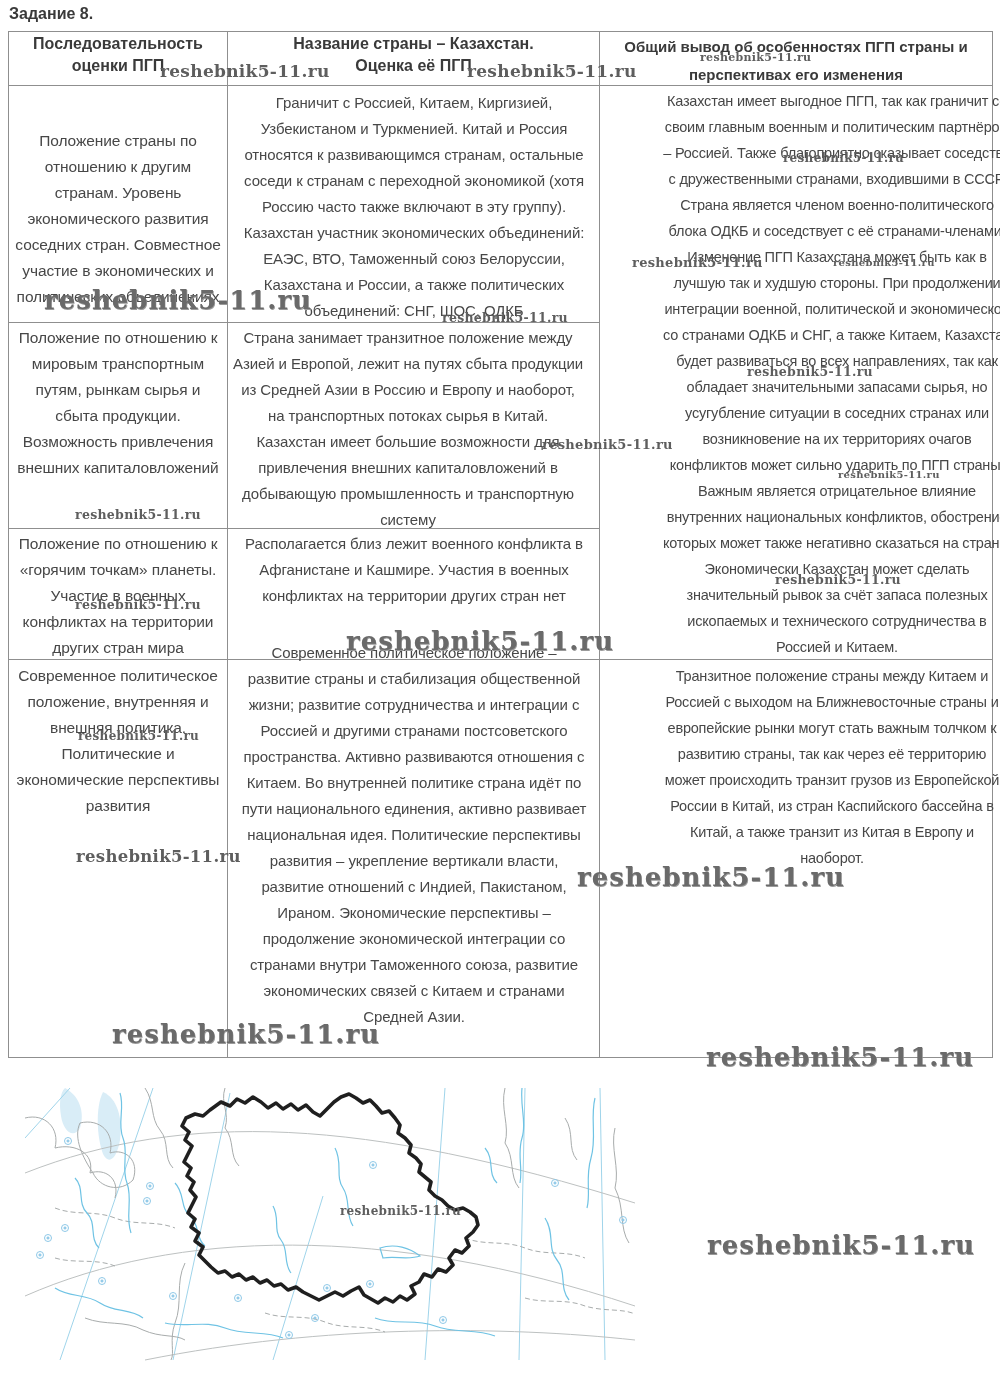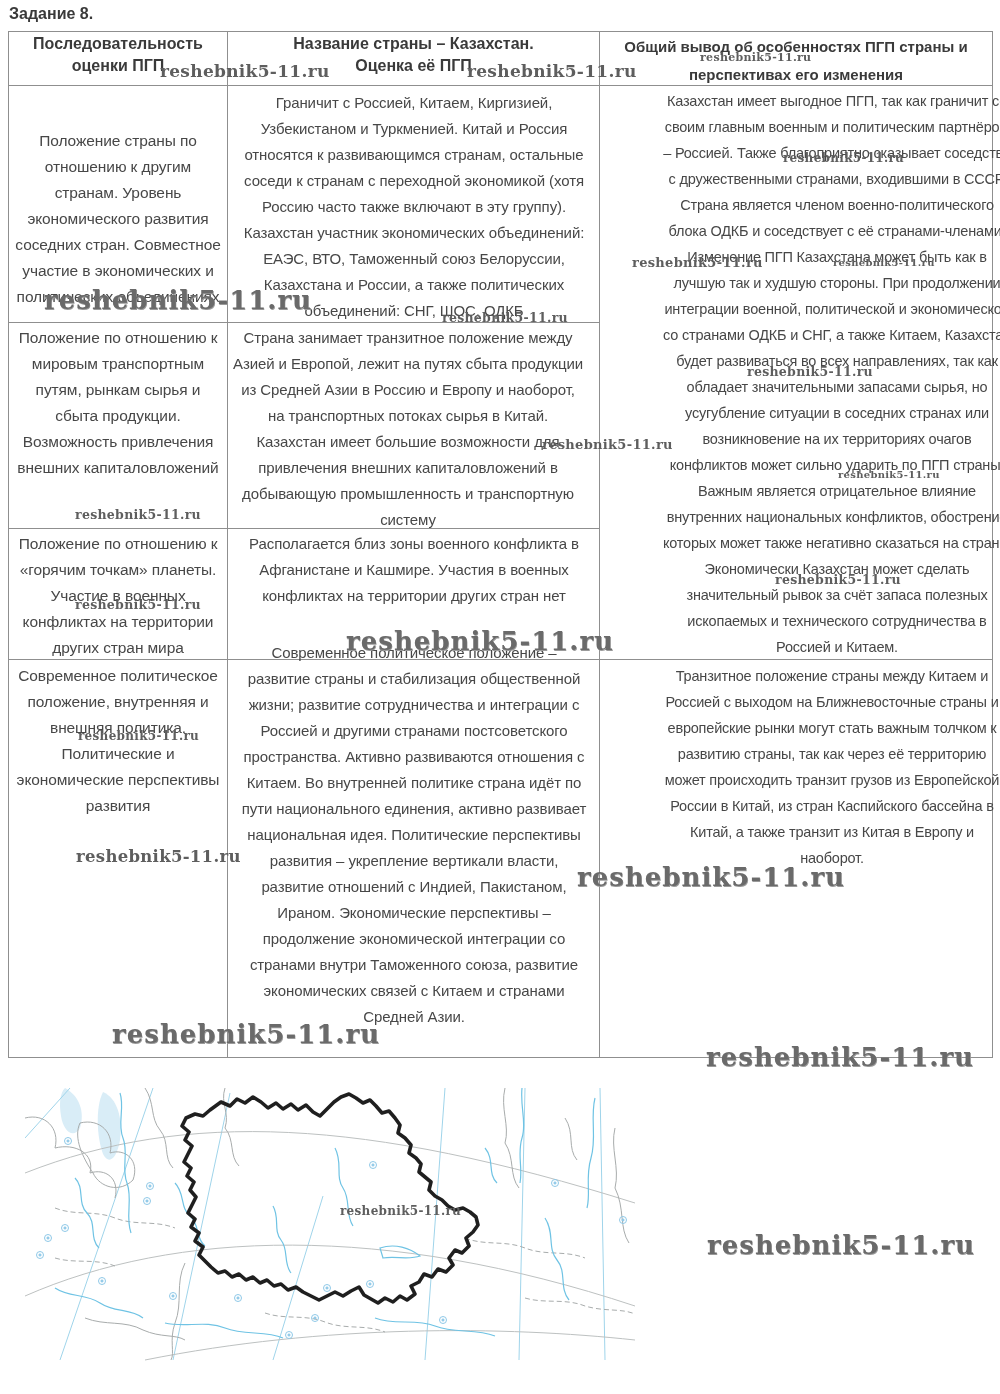--- a/index.html
+++ b/index.html
@@ -89,21 +89,21 @@
 Казахстана и России, а также политических
 объединений: СНГ, ШОС, ОДКБ</div>
   <div class="cell" style="left:223px;top:325px;width:370px;">Страна занимает транзитное положение между
 Азией и Европой, лежит на путях сбыта продукции
 из Средней Азии в Россию и Европу и наоборот,
 на транспортных потоках сырья в Китай.
 Казахстан имеет большие возможности для
 привлечения внешних капиталовложений в
 добывающую промышленность и транспортную
 систему</div>
-  <div class="cell" style="left:229px;top:531px;width:370px;">Располагается близ зоны военного конфликта в
+  <div class="cell" style="left:229px;top:531px;width:370px;">Располагается близ лежит военного конфликта в
 Афганистане и Кашмире. Участия в военных
 конфликтах на территории других стран нет</div>
   <div class="cell" style="left:229px;top:640px;width:370px;">Современное политическое положение –
 развитие страны и стабилизация общественной
 жизни; развитие сотрудничества и интеграции с
 Россией и другими странами постсоветского
 пространства. Активно развиваются отношения с
 Китаем. Во внутренней политике страна идёт по
 пути национального единения, активно развивает
 национальная идея. Политические перспективы

